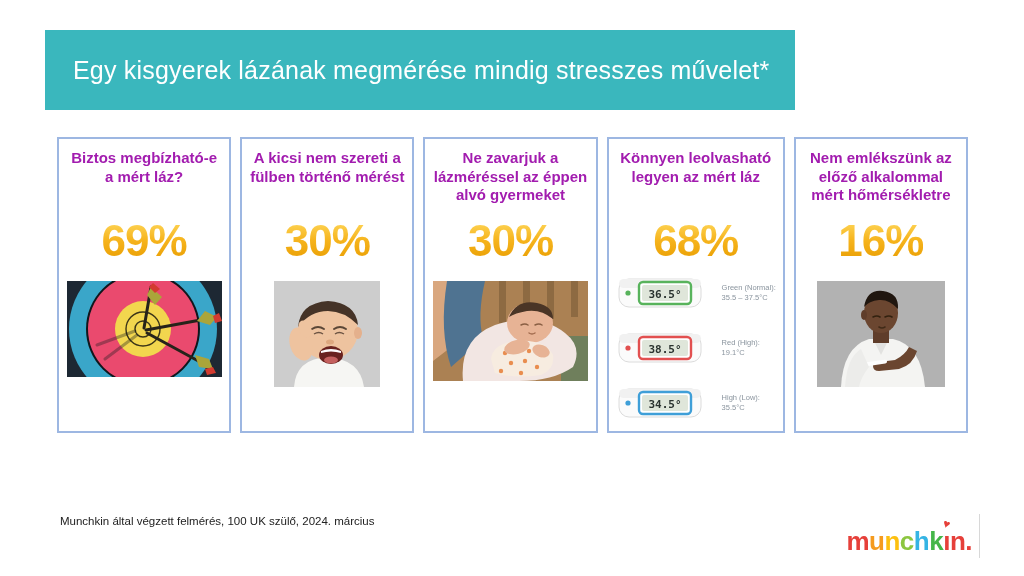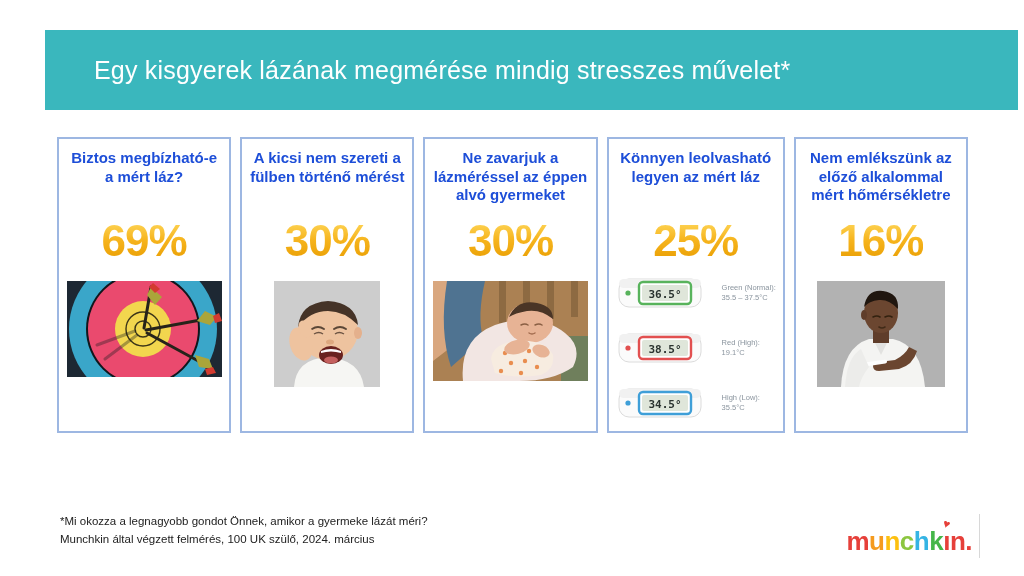--- a/index.html
+++ b/index.html
@@ -7,24 +7,24 @@
     position: relative;
     width: 1024px; height: 576px;
     background: #ffffff;
     font-family: "Liberation Sans", sans-serif;
     overflow: hidden;
   }
 
   
   .header-bar {
     position: absolute; left: 45px; top: 30px;
-    width: 973px; height: 80px;
+    width: 750px; height: 80px;
     background: #3ab7bd;
     display: flex; align-items: center;
-    box-sizing: border-box; padding-left: 49px;
+    box-sizing: border-box; padding-left: 28px;
   }
   .header-title {
     color: #ffffff; font-size: 25px; letter-spacing: .2px;
   }
 
   
   .cards {
     position: absolute; left: 57px; top: 137px;
     width: 911px; height: 296px;
     display: flex; gap: 9px;
@@ -32,21 +32,21 @@
   .card {
     flex: 1 1 0;
     background: #ffffff;
     border: 2px solid #9db7e2;
     box-sizing: border-box;
     padding: 10px 7px 8px 7px;
     display: flex; flex-direction: column; align-items: center;
   }
   .card-heading {
     height: 64px; width: 100%;
-    font-size: 15px; font-weight: bold; color: #1d4ed8;
+    font-size: 15px; font-weight: bold; color: #a21caf;
     line-height: 1.24; text-align: center;
     display: flex; align-items: flex-start; justify-content: center;
   }
   .card-percent {
     margin-top: 6px;
     font-size: 44px; font-weight: bold; letter-spacing: -1px;
     line-height: 1;
     color: #efa41c;
     background: linear-gradient(180deg, #ffd95e 0%, #f6b41d 48%, #e89c00 100%);
     -webkit-background-clip: text; background-clip: text;
@@ -189,21 +189,21 @@
             <circle cx="68" cy="90" r="2.2"></circle>
             <circle cx="88" cy="92" r="2.2"></circle>
         </g>
         <ellipse cx="84" cy="66" rx="13" ry="7" fill="#e7b395" transform="rotate(-14 84 66)"></ellipse>
         <ellipse cx="108" cy="70" rx="9" ry="6" fill="#e7b395" transform="rotate(20 108 70)"></ellipse>
       </svg>
     </div>
 
     <div class="card">
       <div class="card-heading">Könnyen leolvasható legyen az mért láz</div>
-      <div class="card-percent">25%</div>
+      <div class="card-percent">68%</div>
       <div class="thermo-stack">
 
         <div class="thermo-row">
           <svg class="thermo-svg" width="88" height="40" viewBox="0 0 88 40">
             <rect x="3" y="6" width="82" height="28" rx="10" fill="#fbfbfb" stroke="#dcdcdc"></rect>
             <rect x="3" y="6" width="82" height="9" rx="5" fill="#f1f1f1"></rect>
             <circle cx="12" cy="20" r="2.6" fill="#58b35c"></circle>
             <rect x="23" y="9" width="52" height="22" rx="4" fill="#ffffff" stroke-width="2.4" stroke="#58b35c"></rect>
             <rect x="26" y="12" width="46" height="16" rx="2" fill="#dfe6da"></rect>
             <text class="lcd-digits" x="49" y="24.5" text-anchor="middle" fill="#2a3330">36.5°</text>
@@ -263,21 +263,20 @@
         <ellipse cx="47" cy="34" rx="3" ry="5" fill="#5f3d2a"></ellipse>
         <path d="M100 70 Q96 84 82 88 L62 90 Q56 90 56 85 Q56 81 62 81 L78 79 Q88 74 92 66 Z" fill="#6b4630"></path>
         <rect x="44" y="82" width="26" height="4" rx="2" fill="#fdfdfd" transform="rotate(-8 44 82)"></rect>
         <path d="M28 106 Q30 76 44 68 L52 86 Q44 96 42 106 Z" fill="#ececea"></path>
       </svg>
     </div>
 
   </div>
 
   <div class="footer-note">
-    <div>*Mi okozza a legnagyobb gondot Önnek, amikor a gyermeke lázát méri?</div>
     <div>Munchkin által végzett felmérés, 100 UK szülő, 2024. március</div>
   </div>
 
   <div class="logo-block">
     <div class="logo-word">
       <span class="logo-letter" style="color: rgb(230, 64, 58);">m</span><span class="logo-letter" style="color: rgb(245, 155, 30);">u</span><span class="logo-letter" style="color: rgb(253, 192, 16);">n</span><span class="logo-letter" style="color: rgb(140, 198, 64);">c</span><span class="logo-letter" style="color: rgb(53, 180, 228);">h</span><span class="logo-letter" style="color: rgb(69, 182, 73);">k</span><span class="logo-letter logo-i"><span style="color: rgb(230, 64, 58);">ı</span><span class="logo-heart" style="color: rgb(230, 64, 58);">♥</span></span><span class="logo-letter" style="color: rgb(230, 64, 58);">n</span><span class="logo-letter" style="color: rgb(230, 64, 58);">.</span>
     </div>
     <div class="logo-divider"></div>
   </div>
 

